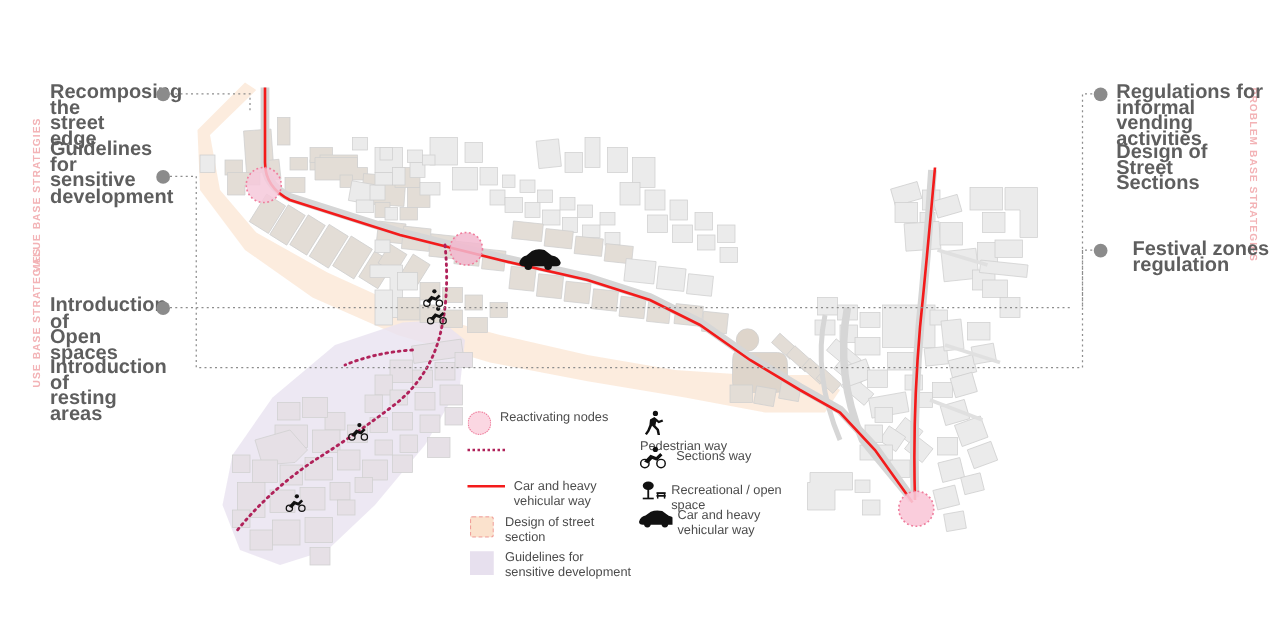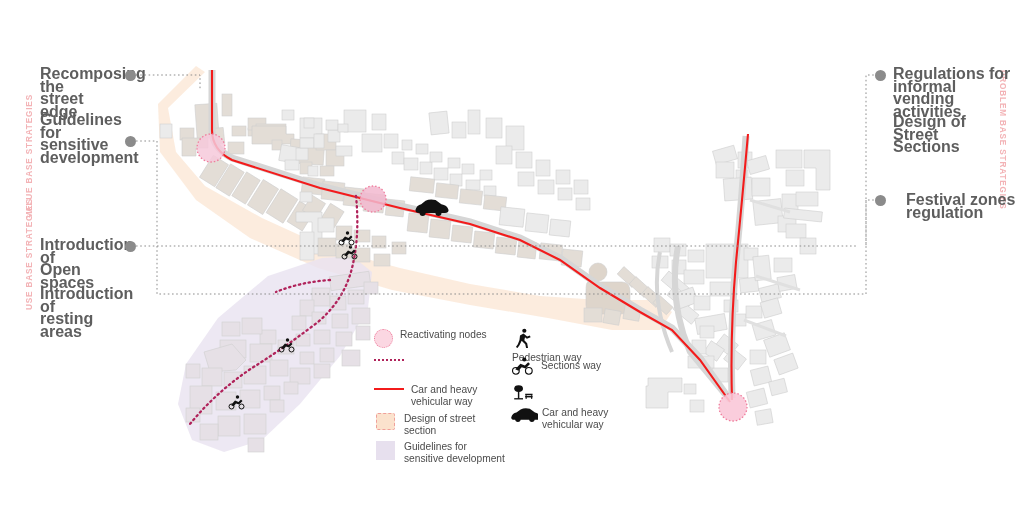--- a/index.html
+++ b/index.html
@@ -506,20 +506,21 @@
         <svg class="sw-icon" viewBox="0 0 30 24" fill="#111">
           <ellipse cx="9" cy="6" rx="6" ry="4.6"></ellipse>
           <rect x="8" y="9" width="2" height="11"></rect>
           <rect x="3" y="19" width="12" height="1.8"></rect>
           <rect x="18" y="13" width="10" height="2"></rect>
           <rect x="18" y="16" width="10" height="2"></rect>
           <rect x="18.5" y="15" width="1.6" height="5"></rect>
           <rect x="26" y="15" width="1.6" height="5"></rect>
         </svg>
       </span>
+      <span class="legend-text" style="padding-top:4px;">Recreational / open space</span>
     </div>
 
     <div class="legend-row" style="left:136px;top:84px;">
       <span class="swatch" style="margin-right:4px;">
         <svg style="width:28px;height:16px;display:block;" viewBox="0 0 46 24" fill="#111">
           <path d="M2,16 q2,-7 8.5,-8.2 l7,-5 q6.5,-3 15,-1 l8.5,6.2
                    q7,1.2 9,8 q0,4 -5,4 h-38 q-5,0 -5,-4 z"></path>
           <circle cx="13" cy="19" r="4.4"></circle>
           <circle cx="36" cy="19" r="4.4"></circle>
         </svg>

